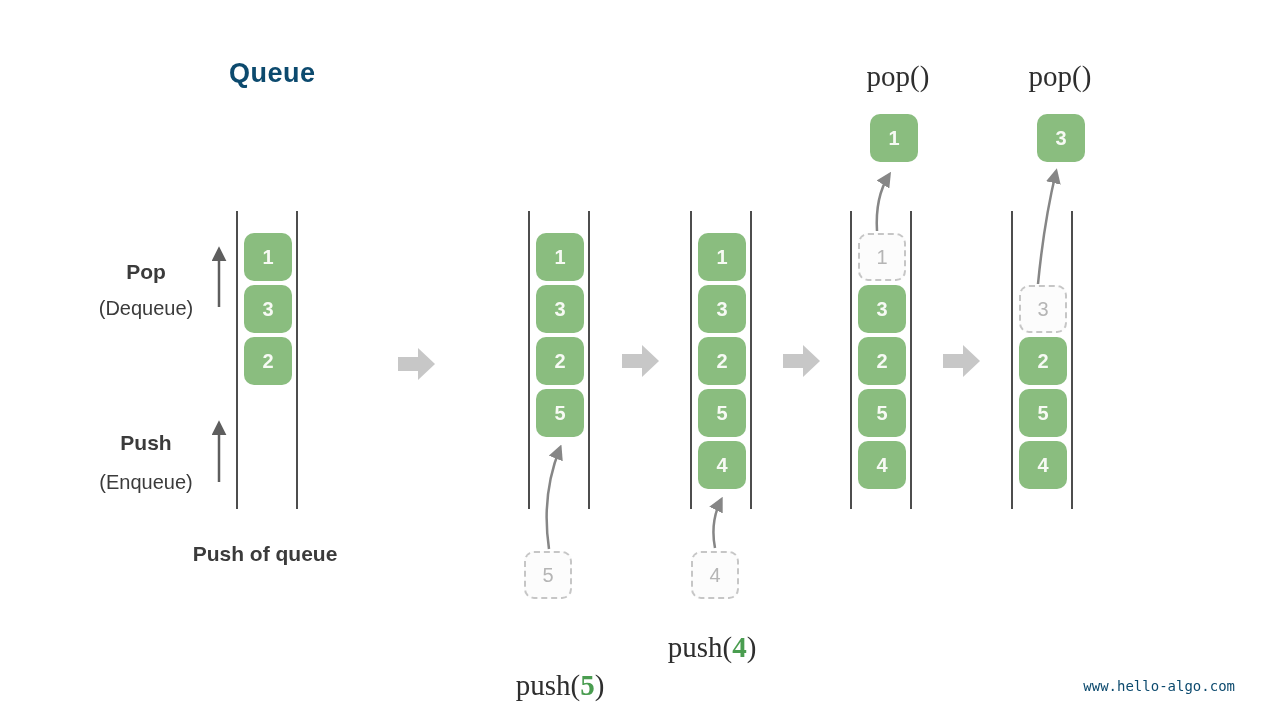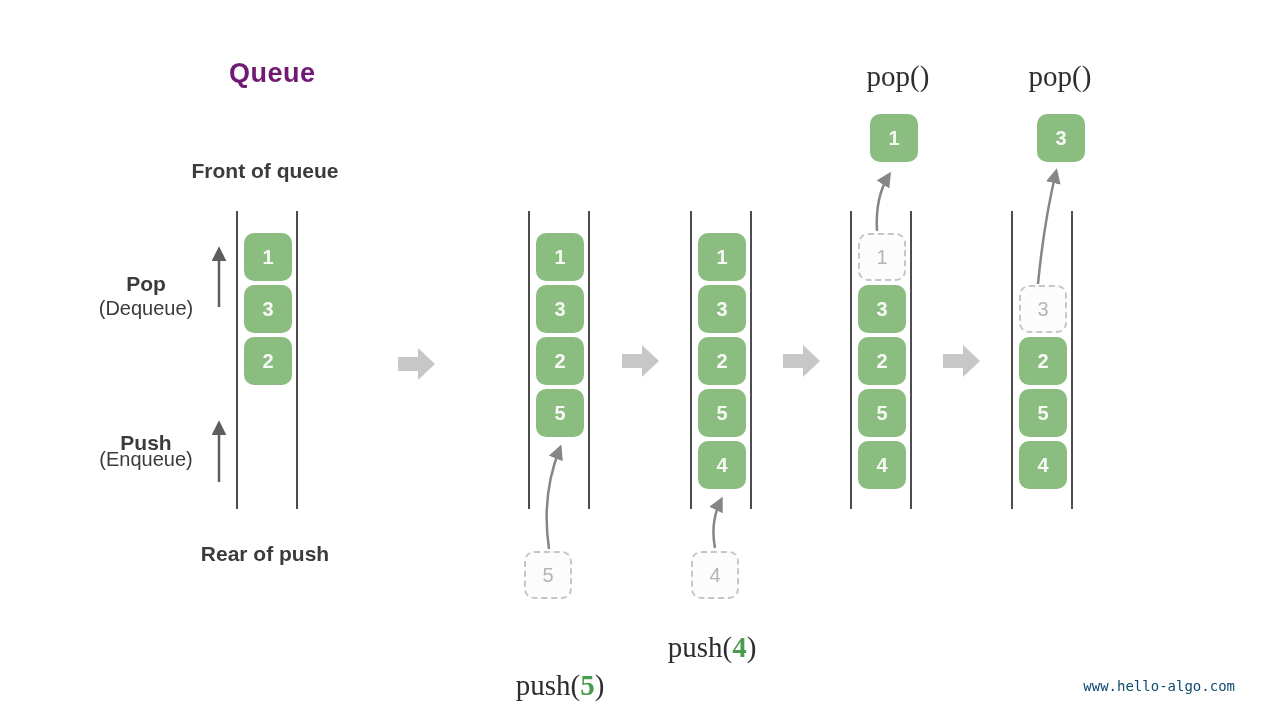--- a/index.html
+++ b/index.html
@@ -2,21 +2,21 @@
 <html><head>
 <meta charset="utf-8">
 <style>
   html,body{margin:0;padding:0;background:#ffffff;}
   .page{
     position:relative;width:1280px;height:720px;background:#ffffff;
     font-family:"Liberation Sans",sans-serif;overflow:hidden;
   }
   .abs{position:absolute;}
   .title{
-    font-size:27px;font-weight:bold;color:#701a75;letter-spacing:0.5px;
+    font-size:27px;font-weight:bold;color:#0c4a6e;letter-spacing:0.5px;
   }
   .side-label{font-size:21px;font-weight:bold;color:#3b3b3b;}
   .side-label-sub{font-size:20px;font-weight:normal;color:#3b3b3b;}
   .centered{text-align:center;}
   .qcol{
     position:absolute;top:211px;width:62px;height:298px;
     border-left:2px solid #4d4d4d;border-right:2px solid #4d4d4d;
     box-sizing:border-box;
   }
   .cell{
@@ -47,28 +47,27 @@
   }
   svg.overlay{position:absolute;left:0;top:0;pointer-events:none;}
 </style>
 </head>
 <body>
 
 <div class="page">
 
   <div class="abs title" style="left:229px;top:58px;">Queue</div>
 
-  <div class="abs side-label centered" style="left:150px;top:159px;width:230px;">Front of queue</div>
-  <div class="abs side-label centered" style="left:150px;top:542px;width:230px;">Rear of push</div>
+  <div class="abs side-label centered" style="left:150px;top:542px;width:230px;">Push of queue</div>
 
-  <div class="abs side-label centered" style="left:60px;top:260px;width:172px;margin-top:12px;">Pop</div>
+  <div class="abs side-label centered" style="left:60px;top:260px;width:172px;">Pop</div>
   <div class="abs side-label-sub centered" style="left:60px;top:297px;width:172px;">(Dequeue)</div>
 
   <div class="abs side-label centered" style="left:60px;top:431px;width:172px;">Push</div>
-  <div class="abs side-label-sub centered" style="left:60px;top:448px;width:172px;">(Enqueue)</div>
+  <div class="abs side-label-sub centered" style="left:60px;top:471px;width:172px;">(Enqueue)</div>
 
   <div class="abs mono centered" style="left:848px;top:60px;width:100px;">pop()</div>
   <div class="abs mono centered" style="left:1010px;top:60px;width:100px;">pop()</div>
 
   <div class="qcol" style="left:236px;">
     <div class="cell" style="top:22px;">1</div>
     <div class="cell" style="top:74px;">3</div>
     <div class="cell" style="top:126px;">2</div>
   </div>
 

